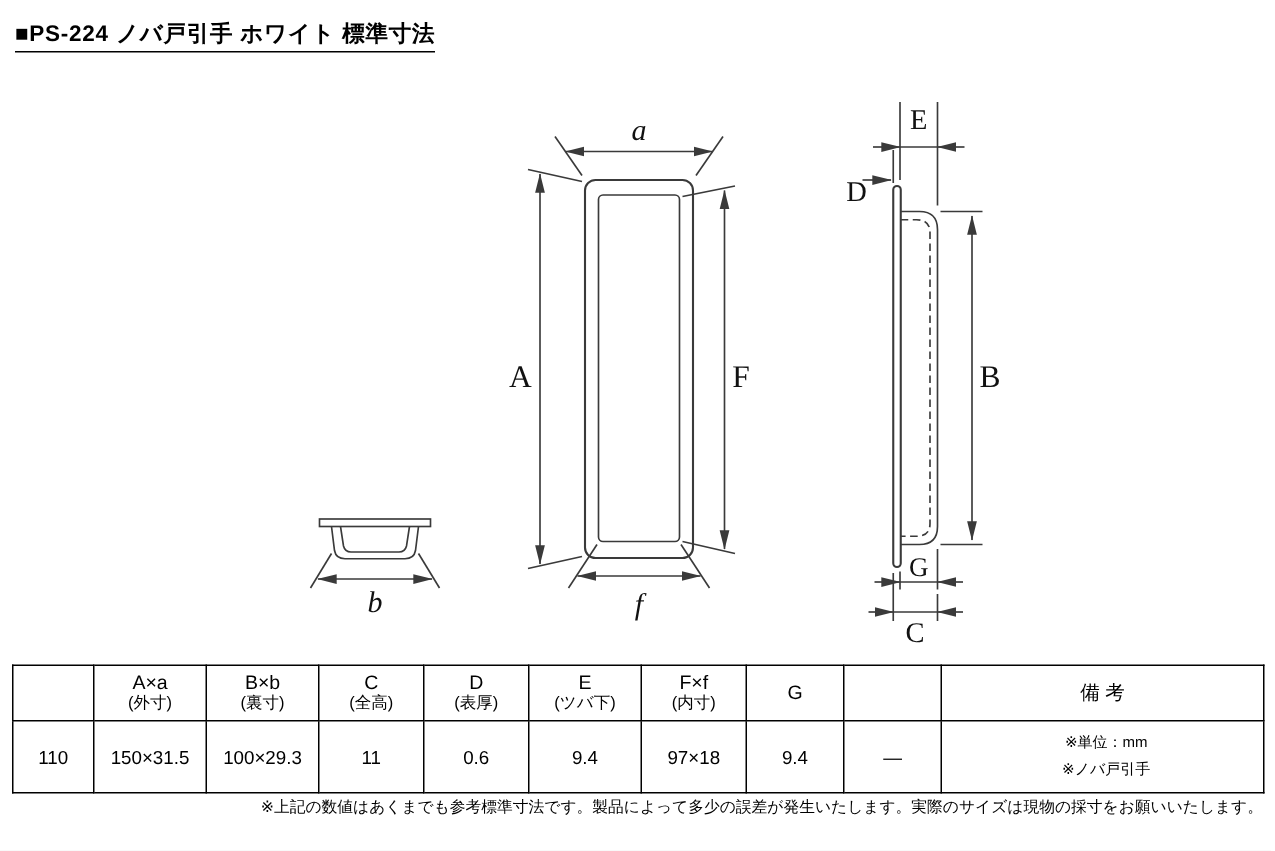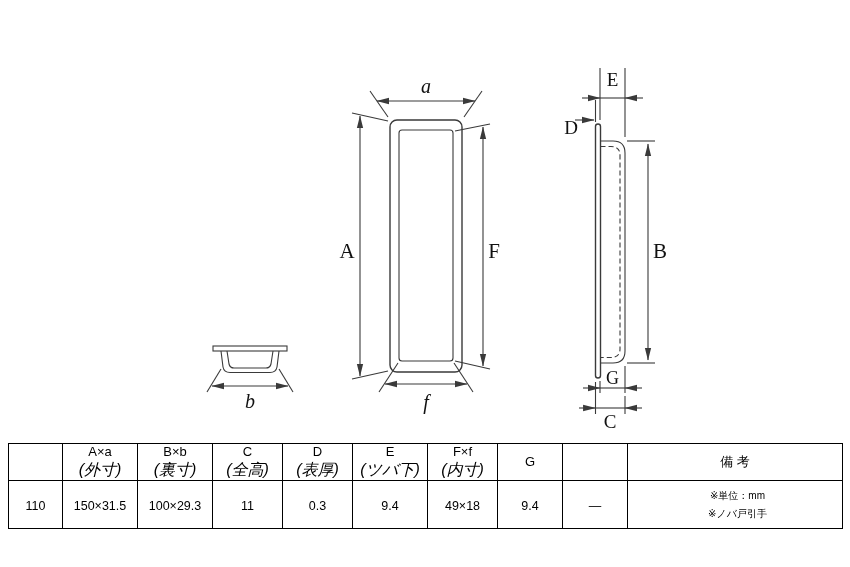--- a/index.html
+++ b/index.html
@@ -23,34 +23,35 @@
     position:absolute; left:8px; top:443px; width:834px;
     border-collapse:collapse; table-layout:fixed; background:#fff;
   }
   table.spec th, table.spec td {
     border:1px solid #000; font-weight:normal; color:#000;
     vertical-align:middle; text-align:center; overflow:hidden;
   }
   table.spec tr.hdr { height:37px; }
   table.spec tr.dat { height:48px; }
   .h-main { font-size:13px; line-height:1.25; }
-  .h-sub  { font-size:16px; line-height:1.25;font-style:italic; }
+  .h-sub  { font-size:11px; line-height:1.25; }
   .c-val  { font-size:12.5px; }
   td.remarks { text-align:left; padding-left:5px; }
   .rem-line { font-size:10px; line-height:1.8; }
   .footer-note {
     position:absolute; right:8px; top:531px;
     font-size:10.5px; color:#000; white-space:nowrap;
   }
 </style>
 </head>
 <body>
 
 <div class="page">
 
+  <div class="title">■PS-224 ノバ戸引手 ホワイト 標準寸法</div>
 
   <svg class="drawing" width="850" height="440" viewBox="0 0 850 440">
     <defs>
       <marker id="arrow" viewBox="0 0 12 7" refX="11.5" refY="3.5" markerWidth="13" markerHeight="8" markerUnits="userSpaceOnUse" orient="auto-start-reverse">
         <path d="M0,0.5 L12,3.5 L0,6.5 Z" fill="#3a3a3a"></path>
       </marker>
     </defs>
 
     <g>
       <rect class="outline" x="390" y="120" width="72" height="252" rx="7"></rect>
@@ -199,27 +200,28 @@
       <th>
         <div class="h-main">備 考</div>
             <div class="h-sub"></div>
       </th>
     </tr>
     <tr class="dat">
       <td><span class="c-val">110</span></td>
       <td><span class="c-val">150×31.5</span></td>
       <td><span class="c-val">100×29.3</span></td>
       <td><span class="c-val">11</span></td>
-      <td><span class="c-val">0.3</span></td>
+      <td><span class="c-val">0.6</span></td>
       <td><span class="c-val">9.4</span></td>
-      <td><span class="c-val">49×18</span></td>
+      <td><span class="c-val">97×18</span></td>
       <td><span class="c-val">9.4</span></td>
       <td><span class="c-val">—</span></td>
       <td class="remarks">
         <div class="rem-line">※単位：mm</div>
         <div class="rem-line">※ノバ戸引手</div>
       </td>
     </tr>
   </tbody>
     </table>
 
+  <div class="footer-note">※上記の数値はあくまでも参考標準寸法です。製品によって多少の誤差が発生いたします。実際のサイズは現物の採寸をお願いいたします。</div>
 
 </div>
 
 </body></html>

